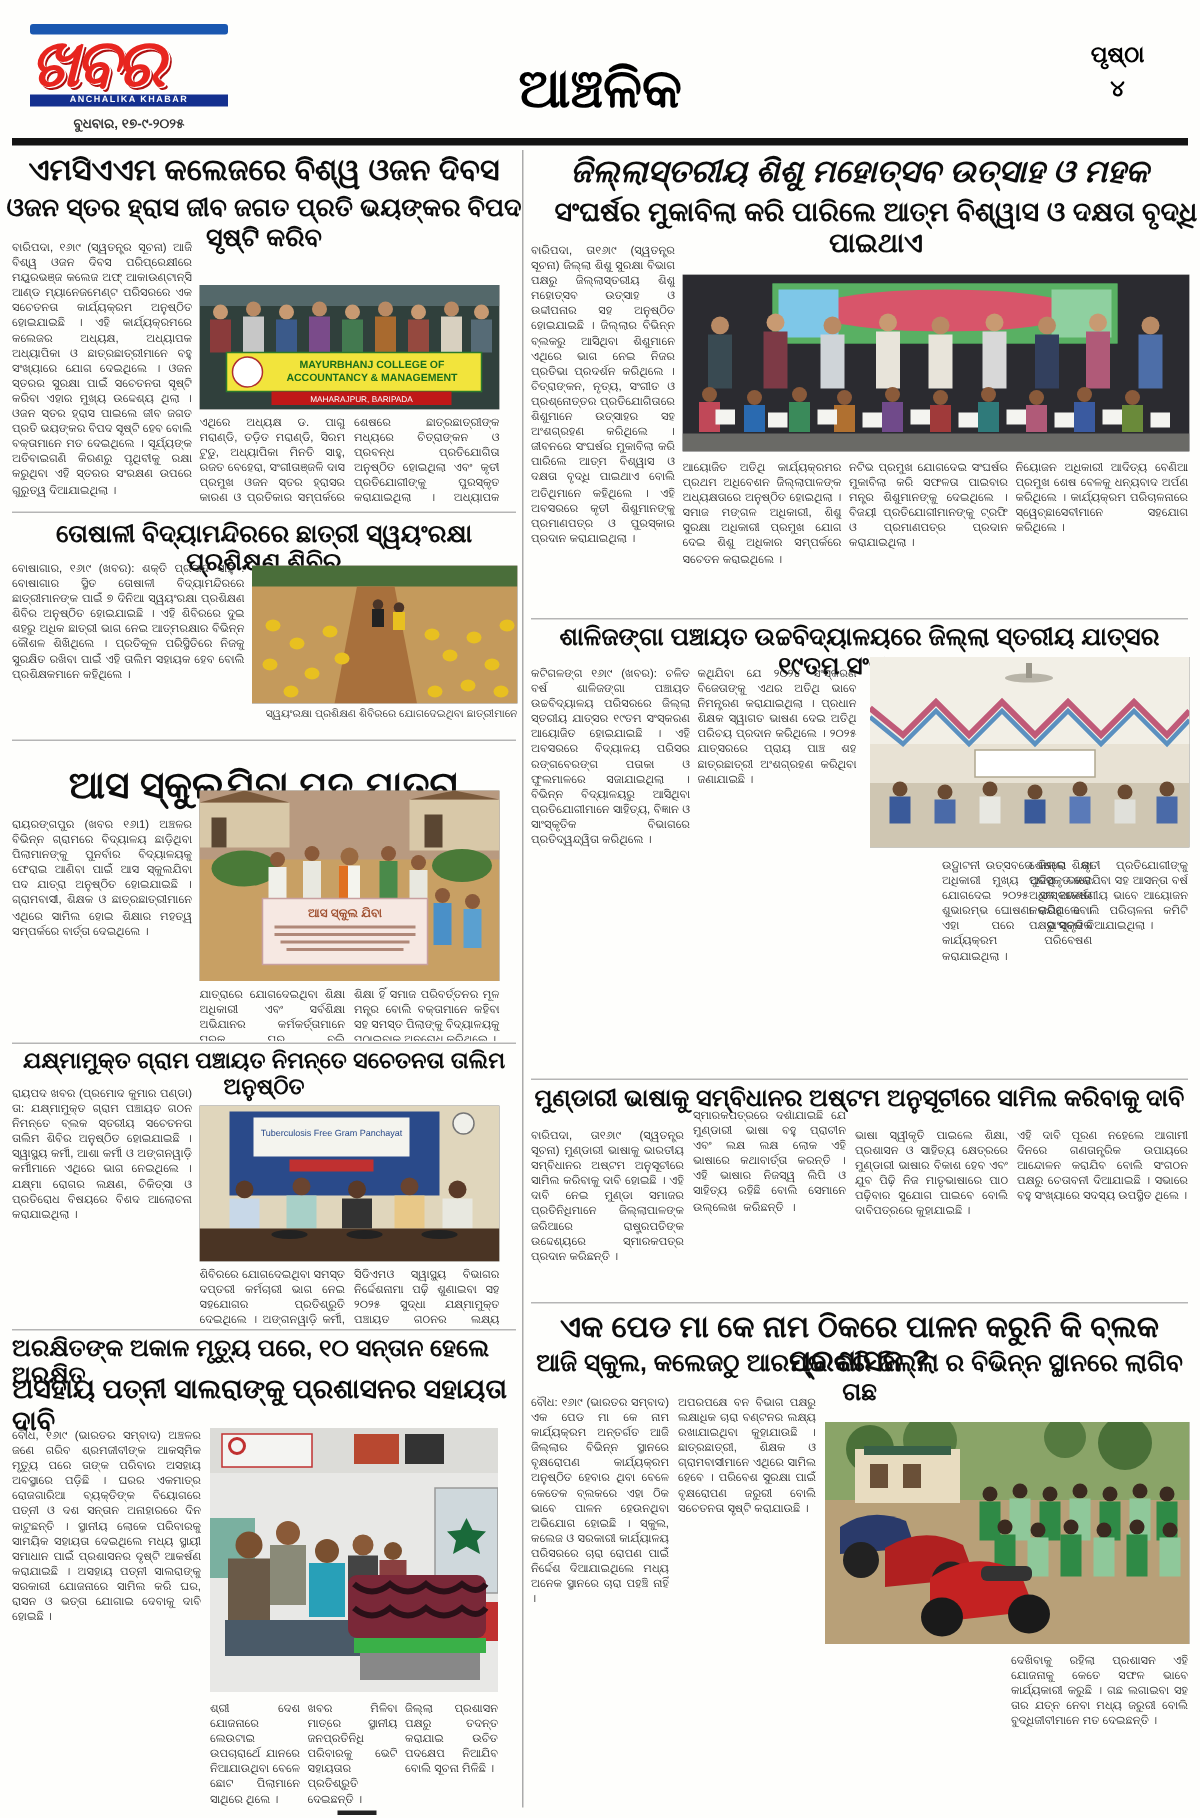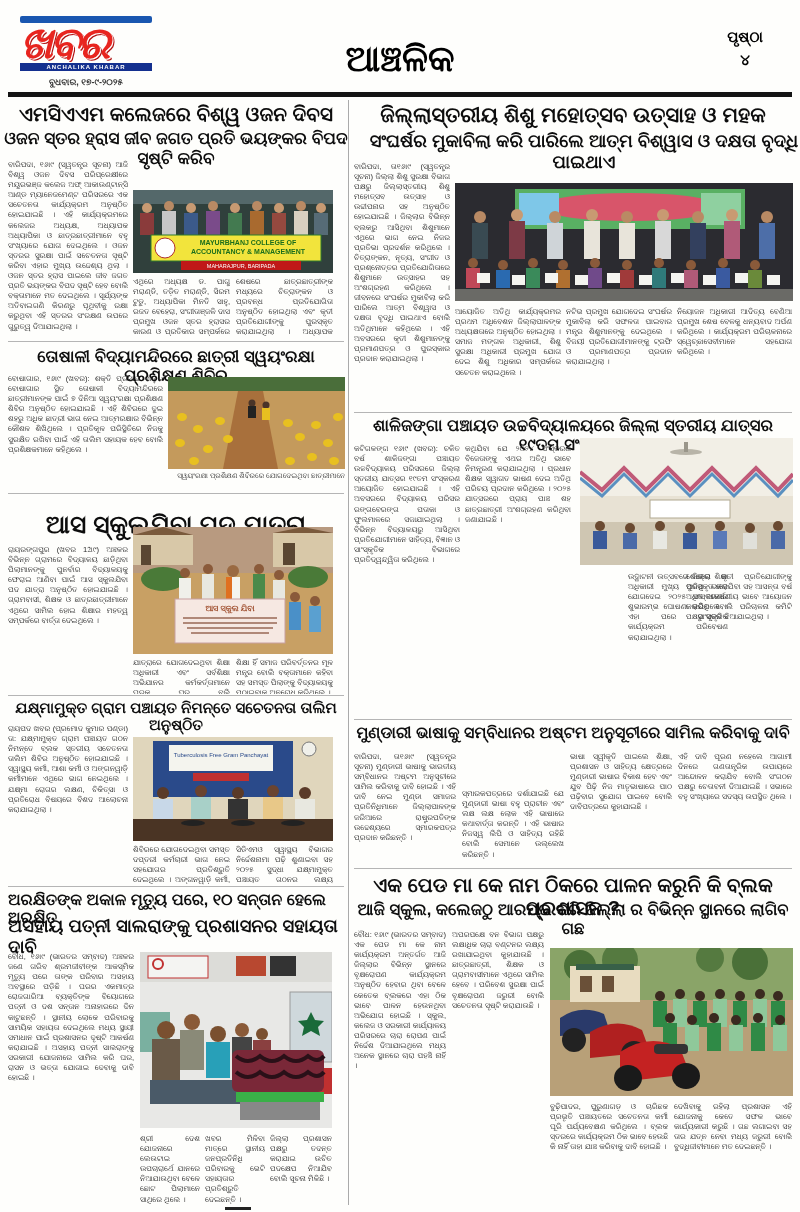--- a/index.html
+++ b/index.html
@@ -77,21 +77,21 @@
       <circle cx="32" cy="58" r="10" fill="#fff" stroke="#b03030"></circle>
       <text x="115" y="55" font-size="7" font-weight="bold" fill="#1b6e1b" text-anchor="middle">MAYURBHANJ COLLEGE OF</text>
       <text x="115" y="64" font-size="7" font-weight="bold" fill="#1b6e1b" text-anchor="middle">ACCOUNTANCY &amp; MANAGEMENT</text>
       <rect x="48" y="71" width="120" height="9" fill="#c01818"></rect>
       <text x="108" y="78" font-size="5.5" fill="#fff" text-anchor="middle">MAHARAJPUR, BARIPADA</text>
     </svg>
   </div>
   <div class="abs col" style="left:133px;top:277px;width:97px;height:61px;">ଏଥିରେ ଅଧ୍ୟକ୍ଷ ଡ. ପାଗୁ ମରାଣ୍ଡି, ତଡ଼ିତ ମରାଣ୍ଡି, ସିରମ ଟୁଡୁ, ଅଧ୍ୟାପିକା ମିନତି ସାହୁ, ରଜତ ବେହେରା, ସଂଗୀତାଞ୍ଜଳି ଦାସ ପ୍ରମୁଖ ଓଜନ ସ୍ତର ହ୍ରାସର କାରଣ ଓ ପ୍ରତିକାର ସମ୍ପର୍କରେ ଆଲୋଚନା କରିଥିଲେ ।</div>
   <div class="abs col" style="left:236px;top:277px;width:97px;height:61px;">ଶେଷରେ ଛାତ୍ରଛାତ୍ରୀଙ୍କ ମଧ୍ୟରେ ଚିତ୍ରାଙ୍କନ ଓ ପ୍ରବନ୍ଧ ପ୍ରତିଯୋଗିତା ଅନୁଷ୍ଠିତ ହୋଇଥିଲା ଏବଂ କୃତୀ ପ୍ରତିଯୋଗୀଙ୍କୁ ପୁରସ୍କୃତ କରାଯାଇଥିଲା । ଅଧ୍ୟାପକ ମଣ୍ଡଳୀ କାର୍ଯ୍ୟକ୍ରମ ପରିଚାଳନା କରିଥିଲେ ।</div>
 
-  <div class="abs hl" style="left:354px;top:103px;width:438px;font-size:21px;">ଜିଲ୍ଲାସ୍ତରୀୟ ଶିଶୁ ମହୋତ୍ସବ ଉତ୍ସାହ ଓ ମହକ</div>
+  <div class="abs hl" style="left:354px;top:103px;width:438px;font-size:21px;font-style:italic;">ଜିଲ୍ଲାସ୍ତରୀୟ ଶିଶୁ ମହୋତ୍ସବ ଉତ୍ସାହ ଓ ମହକ</div>
   <div class="abs hl" style="left:350px;top:131px;width:446px;font-size:18px;padding-left:11px;">ସଂଘର୍ଷର ମୁକାବିଲା କରି ପାରିଲେ ଆତ୍ମ ବିଶ୍ୱାସ ଓ ଦକ୍ଷତା ବୃଦ୍ଧି ପାଇଥାଏ</div>
   <div class="abs col" style="left:354px;top:162px;width:96px;height:248px;">ବାରିପଦା, ତା୧୬ା୯ (ସ୍ୱତନ୍ତ୍ର ସୂଚନା) ଜିଲ୍ଲା ଶିଶୁ ସୁରକ୍ଷା ବିଭାଗ ପକ୍ଷରୁ ଜିଲ୍ଲାସ୍ତରୀୟ ଶିଶୁ ମହୋତ୍ସବ ଉତ୍ସାହ ଓ ଉଦ୍ଦୀପନାର ସହ ଅନୁଷ୍ଠିତ ହୋଇଯାଇଛି । ଜିଲ୍ଲାର ବିଭିନ୍ନ ବ୍ଲକରୁ ଆସିଥିବା ଶିଶୁମାନେ ଏଥିରେ ଭାଗ ନେଇ ନିଜର ପ୍ରତିଭା ପ୍ରଦର୍ଶନ କରିଥିଲେ । ଚିତ୍ରାଙ୍କନ, ନୃତ୍ୟ, ସଂଗୀତ ଓ ପ୍ରଶ୍ନୋତ୍ତର ପ୍ରତିଯୋଗିତାରେ ଶିଶୁମାନେ ଉତ୍ସାହର ସହ ଅଂଶଗ୍ରହଣ କରିଥିଲେ । ଜୀବନରେ ସଂଘର୍ଷର ମୁକାବିଲା କରି ପାରିଲେ ଆତ୍ମ ବିଶ୍ୱାସ ଓ ଦକ୍ଷତା ବୃଦ୍ଧି ପାଇଥାଏ ବୋଲି ଅତିଥିମାନେ କହିଥିଲେ । ଏହି ଅବସରରେ କୃତୀ ଶିଶୁମାନଙ୍କୁ ପ୍ରମାଣପତ୍ର ଓ ପୁରସ୍କାର ପ୍ରଦାନ କରାଯାଇଥିଲା ।</div>
   <div class="abs photo" style="left:455px;top:183px;width:338px;height:118px;">
     <svg width="338" height="118" viewBox="0 0 338 118">
       <rect width="338" height="118" fill="#2b2b30"></rect>
       <rect x="60" y="6" width="230" height="40" fill="#3f9e4c"></rect>
       <path d="M60 6 h230 v40 h-230 z" fill="#59b063"></path>
       <ellipse cx="175" cy="24" rx="90" ry="14" fill="#d8556a"></ellipse>
       <rect x="64" y="10" width="40" height="32" fill="#7ec7e8"></rect>
       <rect x="246" y="10" width="40" height="32" fill="#8fd0a0"></rect>
@@ -185,21 +185,21 @@
         <rect x="80" y="29" width="8" height="12" fill="#222"></rect>
       <circle cx="98" cy="28" r="3.5" fill="#4a3428"></circle>
         <rect x="94" y="31" width="8" height="12" fill="#e8c020"></rect>
     </svg>
   </div>
   <div class="abs cap" style="left:168px;top:471px;width:177px;">ସ୍ୱୟଂରକ୍ଷା ପ୍ରଶିକ୍ଷଣ ଶିବିରରେ ଯୋଗଦେଇଥିବା ଛାତ୍ରୀମାନେ</div>
 
   <div class="abs hdiv" style="left:8px;top:493px;width:336px;"></div>
 
   <div class="abs hl" style="left:8px;top:470px;width:336px;font-size:25px;margin-top:40px;">ଆସ ସ୍କୁଲଯିବା ପଦ ଯାତ୍ରା</div>
-  <div class="abs col" style="left:8px;top:545px;width:120px;height:148px;">ରାୟରଙ୍ଗପୁର (ଖବର 12ା୯) ଅଞ୍ଚଳର ବିଭିନ୍ନ ଗ୍ରାମରେ ବିଦ୍ୟାଳୟ ଛାଡ଼ିଥିବା ପିଲାମାନଙ୍କୁ ପୁନର୍ବାର ବିଦ୍ୟାଳୟକୁ ଫେରାଇ ଆଣିବା ପାଇଁ ଆସ ସ୍କୁଲଯିବା ପଦ ଯାତ୍ରା ଅନୁଷ୍ଠିତ ହୋଇଯାଇଛି । ଗ୍ରାମବାସୀ, ଶିକ୍ଷକ ଓ ଛାତ୍ରଛାତ୍ରୀମାନେ ଏଥିରେ ସାମିଲ ହୋଇ ଶିକ୍ଷାର ମହତ୍ୱ ସମ୍ପର୍କରେ ବାର୍ତ୍ତା ଦେଇଥିଲେ ।</div>
+  <div class="abs col" style="left:8px;top:545px;width:120px;height:148px;">ରାୟରଙ୍ଗପୁର (ଖବର ୧୬ା1) ଅଞ୍ଚଳର ବିଭିନ୍ନ ଗ୍ରାମରେ ବିଦ୍ୟାଳୟ ଛାଡ଼ିଥିବା ପିଲାମାନଙ୍କୁ ପୁନର୍ବାର ବିଦ୍ୟାଳୟକୁ ଫେରାଇ ଆଣିବା ପାଇଁ ଆସ ସ୍କୁଲଯିବା ପଦ ଯାତ୍ରା ଅନୁଷ୍ଠିତ ହୋଇଯାଇଛି । ଗ୍ରାମବାସୀ, ଶିକ୍ଷକ ଓ ଛାତ୍ରଛାତ୍ରୀମାନେ ଏଥିରେ ସାମିଲ ହୋଇ ଶିକ୍ଷାର ମହତ୍ୱ ସମ୍ପର୍କରେ ବାର୍ତ୍ତା ଦେଇଥିଲେ ।</div>
   <div class="abs photo" style="left:133px;top:527px;width:200px;height:127px;">
     <svg width="200" height="127" viewBox="0 0 200 127">
       <rect width="200" height="127" fill="#c8a064"></rect>
       <rect width="200" height="46" fill="#b89a80"></rect>
       <rect x="0" y="8" width="60" height="30" fill="#d8c8a8"></rect>
         <rect x="8" y="18" width="10" height="20" fill="#5a4632"></rect>
       <rect x="140" y="6" width="60" height="34" fill="#d8c8a8"></rect>
         <rect x="150" y="16" width="12" height="22" fill="#5a4632"></rect>
       <path d="M0 8 L30 0 L60 8 Z" fill="#7a5a3c"></path>
         <path d="M140 6 L170 0 L200 6 Z" fill="#7a5a3c"></path>
@@ -298,21 +298,21 @@
       <ellipse cx="60" cy="86" rx="12" ry="3" fill="#222"></ellipse>
         <ellipse cx="110" cy="86" rx="12" ry="3" fill="#222"></ellipse>
         <ellipse cx="160" cy="86" rx="12" ry="3" fill="#222"></ellipse>
     </svg>
   </div>
   <div class="abs col" style="left:133px;top:845px;width:97px;height:40px;">ଶିବିରରେ ଯୋଗଦେଇଥିବା ସମସ୍ତ ଦପ୍ତରୀ କର୍ମଚାରୀ ଭାଗ ନେଇ ସହଯୋଗର ପ୍ରତିଶ୍ରୁତି ଦେଇଥିଲେ । ଅଙ୍ଗନୱାଡ଼ି କର୍ମୀ, ଆଶାକର୍ମୀ ପ୍ରମୁଖ ଗ୍ରାମାଞ୍ଚଳରେ ପ୍ରଚାର କରିବେ ।</div>
   <div class="abs col" style="left:236px;top:845px;width:97px;height:40px;">ସିଡିଏମଓ ସ୍ୱାସ୍ଥ୍ୟ ବିଭାଗର ନିର୍ଦ୍ଦେଶନାମା ପଢ଼ି ଶୁଣାଇବା ସହ ୨୦୨୫ ସୁଦ୍ଧା ଯକ୍ଷ୍ମାମୁକ୍ତ ପଞ୍ଚାୟତ ଗଠନର ଲକ୍ଷ୍ୟ ରଖାଯାଇଛି ବୋଲି କହିଥିଲେ ।</div>
 
   <div class="abs hl" style="left:352px;top:724px;width:442px;font-size:16px;">ମୁଣ୍ଡାରୀ ଭାଷାକୁ ସମ୍ବିଧାନର ଅଷ୍ଟମ ଅନୁସୂଚୀରେ ସାମିଲ କରିବାକୁ ଦାବି</div>
   <div class="abs col" style="left:354px;top:752px;width:102px;height:112px;">ବାରିପଦା, ତା୧୬ା୯ (ସ୍ୱତନ୍ତ୍ର ସୂଚନା) ମୁଣ୍ଡାରୀ ଭାଷାକୁ ଭାରତୀୟ ସମ୍ବିଧାନର ଅଷ୍ଟମ ଅନୁସୂଚୀରେ ସାମିଲ କରିବାକୁ ଦାବି ହୋଇଛି । ଏହି ଦାବି ନେଇ ମୁଣ୍ଡା ସମାଜର ପ୍ରତିନିଧିମାନେ ଜିଲ୍ଲାପାଳଙ୍କ ଜରିଆରେ ରାଷ୍ଟ୍ରପତିଙ୍କ ଉଦ୍ଦେଶ୍ୟରେ ସ୍ମାରକପତ୍ର ପ୍ରଦାନ କରିଛନ୍ତି ।</div>
-  <div class="abs col" style="left:462px;top:789px;width:102px;height:112px;">ସ୍ମାରକପତ୍ରରେ ଦର୍ଶାଯାଇଛି ଯେ ମୁଣ୍ଡାରୀ ଭାଷା ବହୁ ପ୍ରାଚୀନ ଏବଂ ଲକ୍ଷ ଲକ୍ଷ ଲୋକ ଏହି ଭାଷାରେ କଥାବାର୍ତ୍ତା କରନ୍ତି । ଏହି ଭାଷାର ନିଜସ୍ୱ ଲିପି ଓ ସାହିତ୍ୟ ରହିଛି ବୋଲି ସେମାନେ ଉଲ୍ଲେଖ କରିଛନ୍ତି ।</div>
+  <div class="abs col" style="left:462px;top:740px;width:102px;height:112px;font-family:Liberation Mono, monospace;">ସ୍ମାରକପତ୍ରରେ ଦର୍ଶାଯାଇଛି ଯେ ମୁଣ୍ଡାରୀ ଭାଷା ବହୁ ପ୍ରାଚୀନ ଏବଂ ଲକ୍ଷ ଲକ୍ଷ ଲୋକ ଏହି ଭାଷାରେ କଥାବାର୍ତ୍ତା କରନ୍ତି । ଏହି ଭାଷାର ନିଜସ୍ୱ ଲିପି ଓ ସାହିତ୍ୟ ରହିଛି ବୋଲି ସେମାନେ ଉଲ୍ଲେଖ କରିଛନ୍ତି ।</div>
   <div class="abs col" style="left:570px;top:752px;width:102px;height:112px;">ଭାଷା ସ୍ୱୀକୃତି ପାଇଲେ ଶିକ୍ଷା, ପ୍ରଶାସନ ଓ ସାହିତ୍ୟ କ୍ଷେତ୍ରରେ ମୁଣ୍ଡାରୀ ଭାଷାର ବିକାଶ ହେବ ଏବଂ ଯୁବ ପିଢ଼ି ନିଜ ମାତୃଭାଷାରେ ପାଠ ପଢ଼ିବାର ସୁଯୋଗ ପାଇବେ ବୋଲି ଦାବିପତ୍ରରେ କୁହାଯାଇଛି ।</div>
   <div class="abs col" style="left:678px;top:752px;width:114px;height:112px;">ଏହି ଦାବି ପୂରଣ ନହେଲେ ଆଗାମୀ ଦିନରେ ଗଣତାନ୍ତ୍ରିକ ଉପାୟରେ ଆନ୍ଦୋଳନ କରାଯିବ ବୋଲି ସଂଗଠନ ପକ୍ଷରୁ ଚେତାବନୀ ଦିଆଯାଇଛି । ସଭାରେ ବହୁ ସଂଖ୍ୟାରେ ସଦସ୍ୟ ଉପସ୍ଥିତ ଥିଲେ ।</div>
 
   <div class="abs hdiv" style="left:8px;top:886px;width:336px;"></div>
   <div class="abs hdiv" style="left:354px;top:868px;width:438px;"></div>
 
   <div class="abs hl" style="left:8px;top:891px;width:336px;font-size:16px;text-align:left;">ଅରକ୍ଷିତଙ୍କ ଅକାଳ ମୃତ୍ୟୁ ପରେ, ୧୦ ସନ୍ତାନ ହେଲେ ଅରକ୍ଷିତ</div>
   <div class="abs hl" style="left:8px;top:916px;width:336px;font-size:18px;text-align:left;">ଅସହାୟ ପତ୍ନୀ ସାଲରାଙ୍କୁ ପ୍ରଶାସନର ସହାୟତା ଦାବି</div>
   <div class="abs col" style="left:8px;top:952px;width:126px;height:254px;">ବୌଧ, ୧୬ା୯ (ଭାରତର ସମ୍ବାଦ) ଅଞ୍ଚଳର ଜଣେ ଗରିବ ଶ୍ରମଜୀବୀଙ୍କ ଆକସ୍ମିକ ମୃତ୍ୟୁ ପରେ ତାଙ୍କ ପରିବାର ଅସହାୟ ଅବସ୍ଥାରେ ପଡ଼ିଛି । ଘରର ଏକମାତ୍ର ରୋଜଗାରିଆ ବ୍ୟକ୍ତିଙ୍କ ବିୟୋଗରେ ପତ୍ନୀ ଓ ଦଶ ସନ୍ତାନ ଅନାହାରରେ ଦିନ କାଟୁଛନ୍ତି । ସ୍ଥାନୀୟ ଲୋକେ ପରିବାରକୁ ସାମୟିକ ସହାୟତା ଦେଇଥିଲେ ମଧ୍ୟ ସ୍ଥାୟୀ ସମାଧାନ ପାଇଁ ପ୍ରଶାସନର ଦୃଷ୍ଟି ଆକର୍ଷଣ କରାଯାଇଛି । ଅସହାୟ ପତ୍ନୀ ସାଲରାଙ୍କୁ ସରକାରୀ ଯୋଜନାରେ ସାମିଲ କରି ଘର, ରାସନ ଓ ଭତ୍ତା ଯୋଗାଇ ଦେବାକୁ ଦାବି ହୋଇଛି ।</div>
   <div class="abs photo" style="left:140px;top:952px;width:192px;height:176px;">
@@ -402,17 +402,16 @@
         <path d="M40 84 q26 -16 52 -2 l8 22 -60 6 z" fill="#b02020"></path>
         <ellipse cx="24" cy="92" rx="12" ry="12" fill="#222"></ellipse>
           <ellipse cx="84" cy="106" rx="13" ry="13" fill="#222"></ellipse>
         <path d="M70 104 q30 -20 60 -4 l10 26 -70 8 z" fill="#c42222"></path>
         <ellipse cx="78" cy="130" rx="14" ry="13" fill="#1a1a1a"></ellipse>
           <ellipse cx="136" cy="128" rx="14" ry="13" fill="#1a1a1a"></ellipse>
         <rect x="104" y="96" width="34" height="10" rx="4" fill="#333"></rect>
       </g>
     </svg>
   </div>
-  <div class="abs col" style="left:550px;top:1102px;width:118px;height:104px;">ବୁଢ଼ିପାଦର, ପୁରୁଣାଗଡ଼ ଓ ଚାରିଛକ ପ୍ରଭୃତି ପଞ୍ଚାୟତରେ ସଚେତନତା କର୍ମୀ ଘୂରି ପର୍ଯ୍ୟବେକ୍ଷଣ କରିଥିଲେ । ବ୍ଲକ ସ୍ତରରେ କାର୍ଯ୍ୟକ୍ରମ ଠିକ ଭାବେ ହେଉଛି କି ନାହିଁ ତାହା ଯାଞ୍ଚ କରିବାକୁ ଦାବି ହୋଇଛି ।</div>
   <div class="abs col" style="left:674px;top:1102px;width:118px;height:104px;">ଦେଖିବାକୁ ରହିଲା ପ୍ରଶାସନ ଏହି ଯୋଜନାକୁ କେତେ ସଫଳ ଭାବେ କାର୍ଯ୍ୟକାରୀ କରୁଛି । ଗଛ ଲଗାଇବା ସହ ତାର ଯତ୍ନ ନେବା ମଧ୍ୟ ଜରୁରୀ ବୋଲି ବୁଦ୍ଧିଜୀବୀମାନେ ମତ ଦେଇଛନ୍ତି ।</div>
 
   <div class="abs fold" style="left:225px;top:1207px;width:26px;"></div>
 </div>
 
 </body></html>

